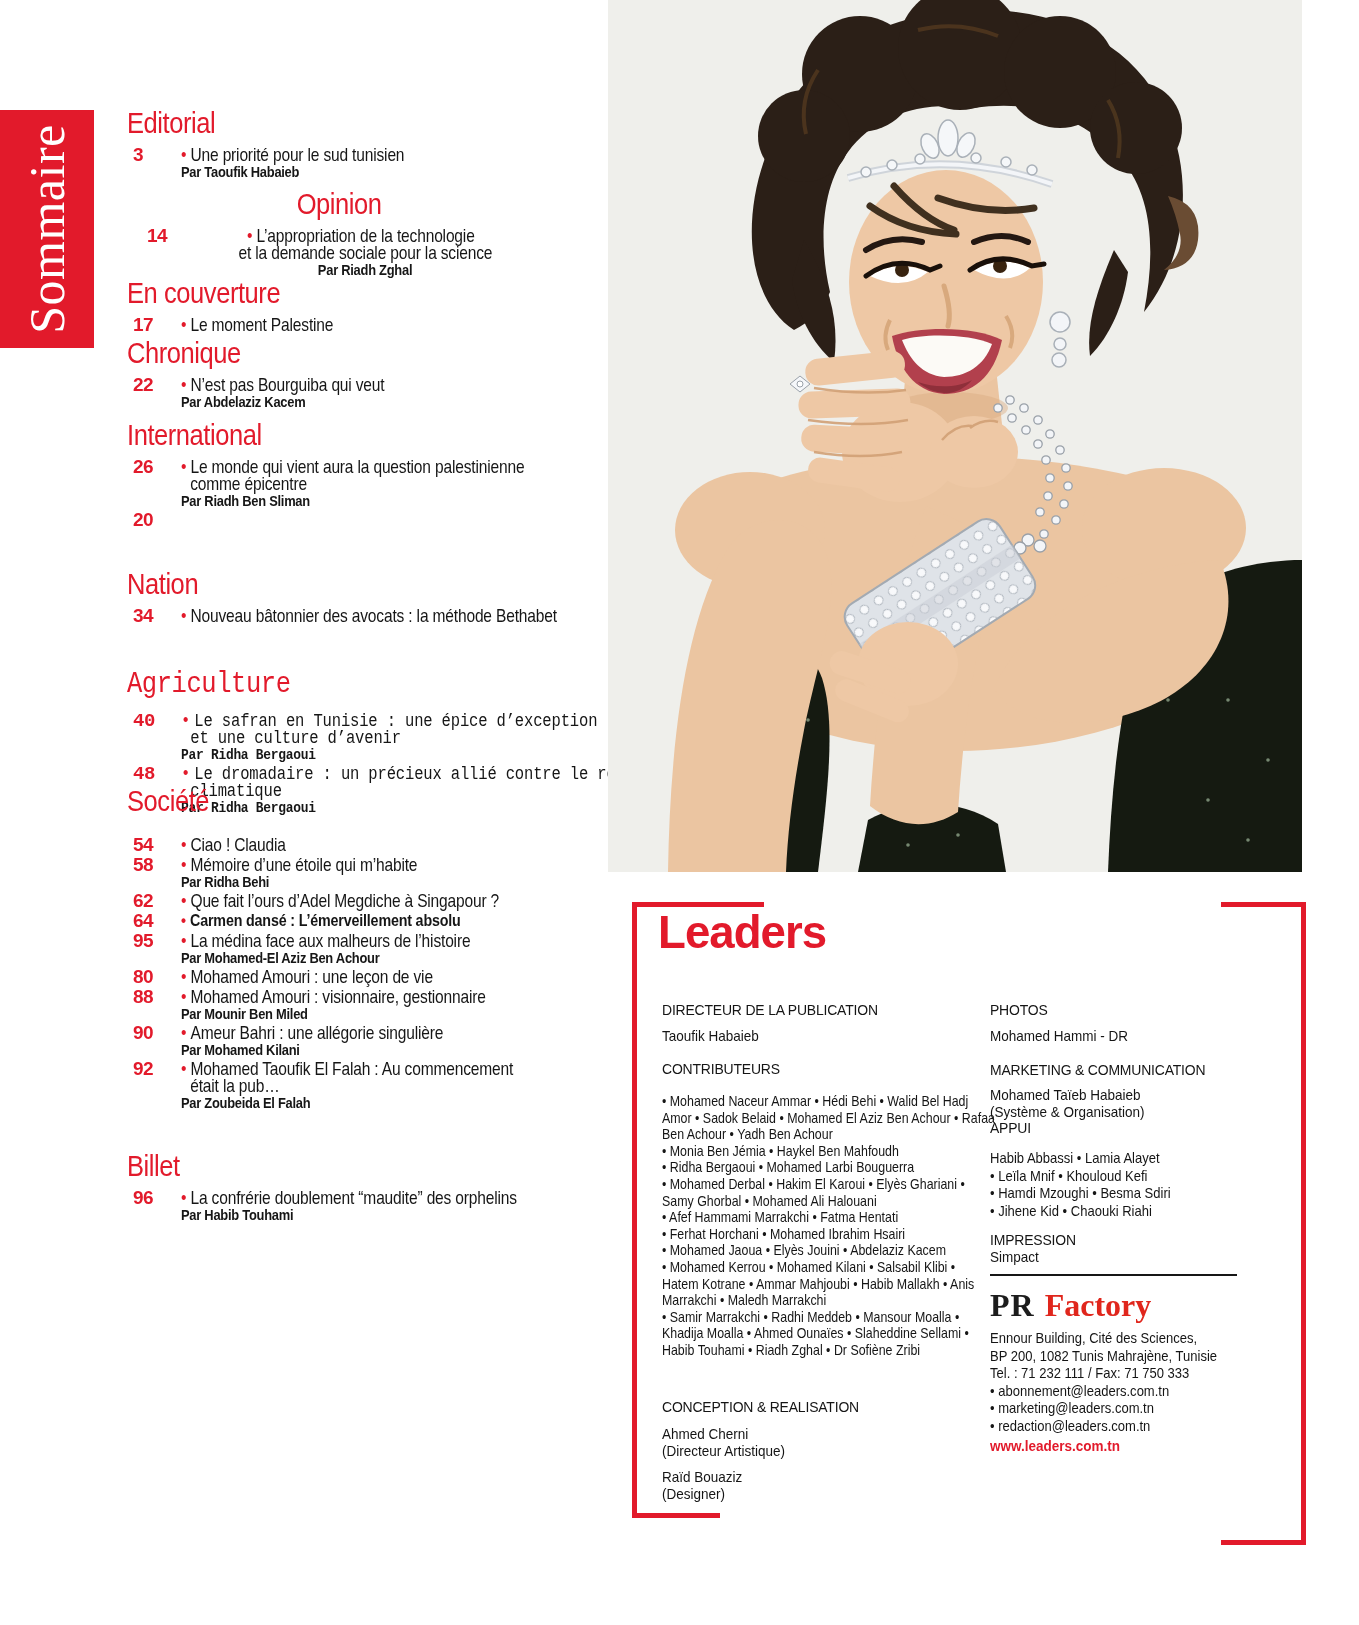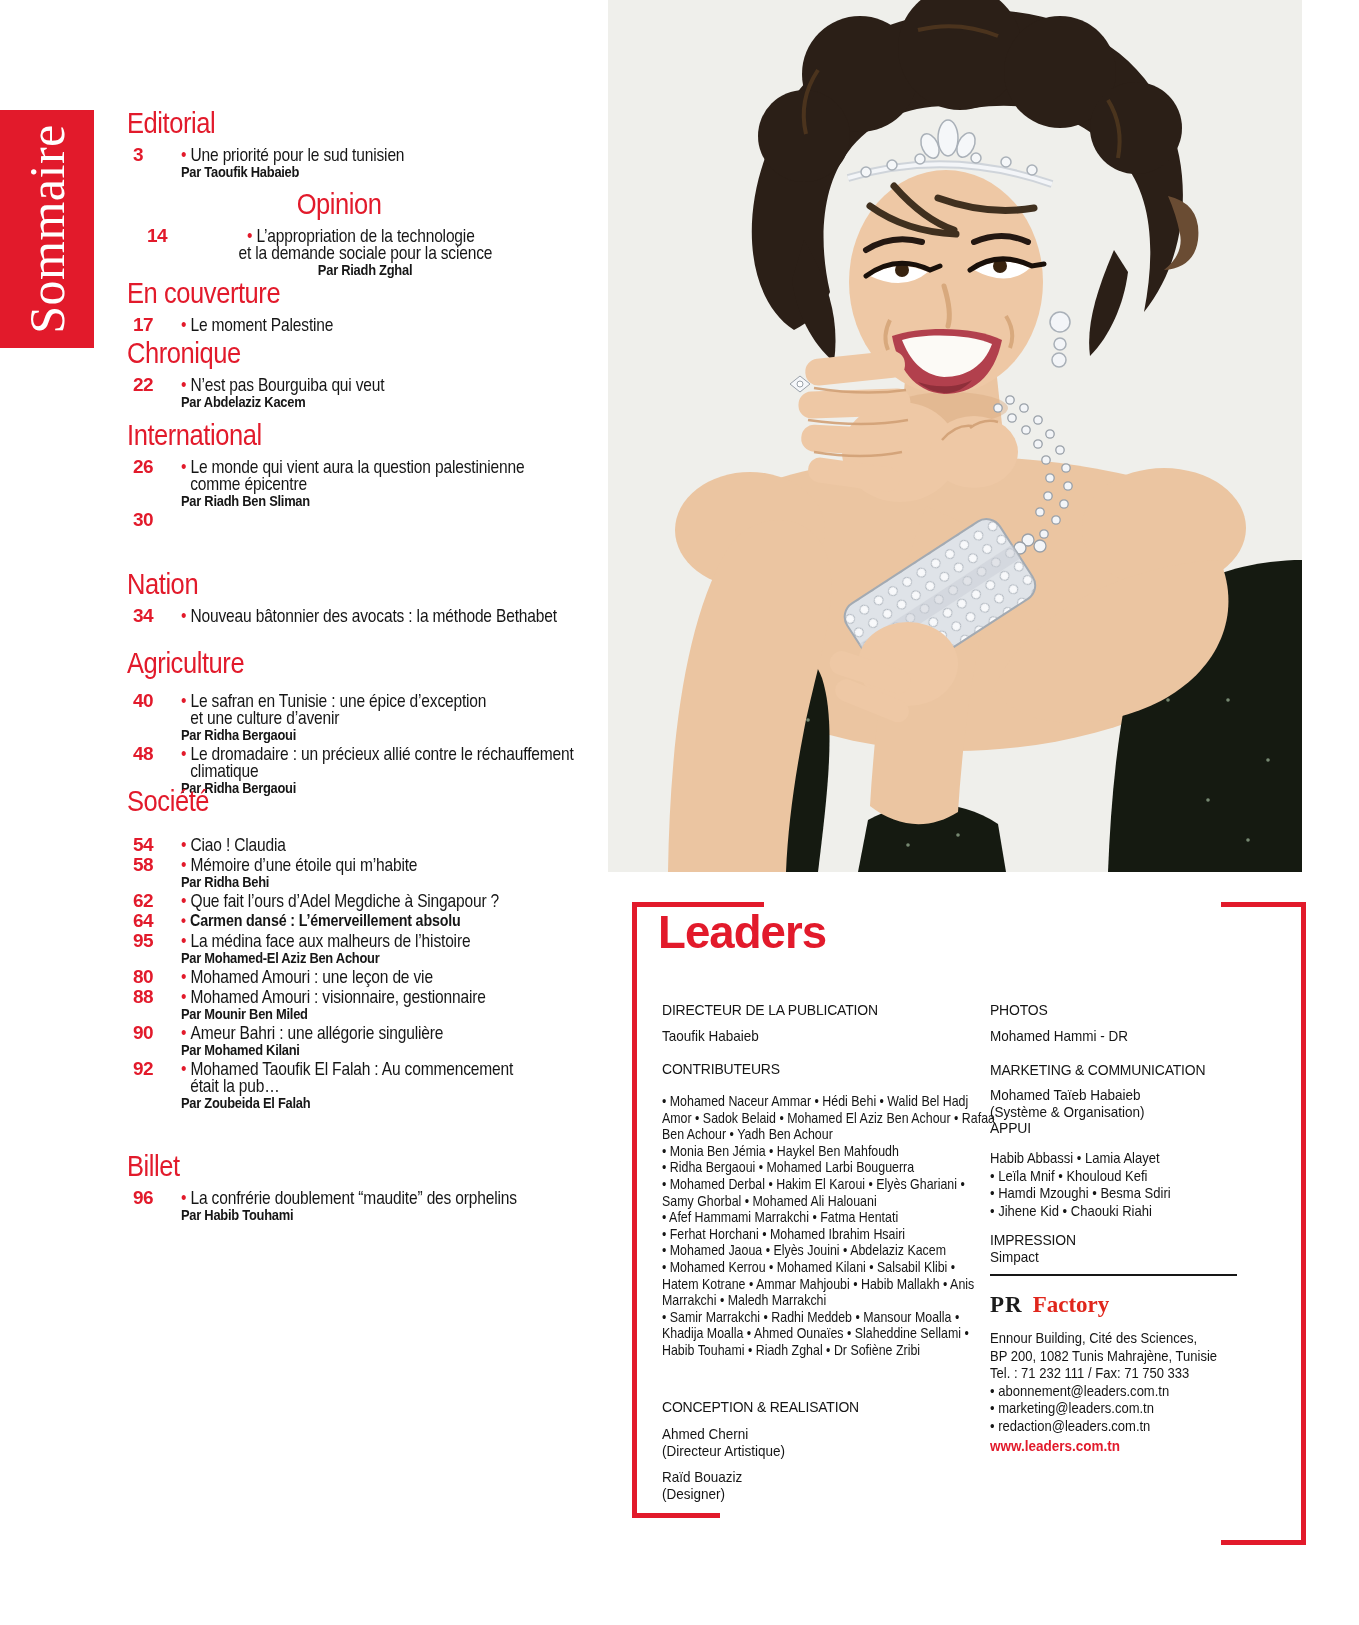--- a/index.html
+++ b/index.html
@@ -48,21 +48,21 @@
         transform:scaleX(.9);transform-origin:0 0;}
   .mb9{margin-bottom:9px;} .mb17{margin-bottom:17px;} .mb16{margin-bottom:16px;}
   .mb22{margin-bottom:40px;} .mb10{margin-bottom:10px;} .mb8{margin-bottom:8px;}
   .mb14{margin-bottom:14px;} .mb12{margin-bottom:12px;} .mb18{margin-bottom:18px;}
   .cl{font-size:14.6px;line-height:16.6px;color:#151515;white-space:nowrap;
         transform:scaleX(.85);transform-origin:0 0;}
   .rl{font-size:14.8px;line-height:17.5px;color:#151515;white-space:nowrap;
         transform:scaleX(.88);transform-origin:0 0;}
   .person{margin-bottom:9px;}
   .rule{width:247px;height:2px;background:#161616;margin:9px 0 12px 0;}
-  .pr-line{font-family:"Liberation Serif",serif;font-weight:bold;font-size:23px;line-height:34px;
+  .pr-line{font-family:"Liberation Serif",serif;font-weight:bold;font-size:32px;line-height:34px;
         white-space:nowrap;margin-bottom:8px;}
   .pr-black{color:#1c1c1c;letter-spacing:1px;}
   .pr-red{color:#e0261c;margin-left:10px;}
   .website{font-size:15px;line-height:18px;font-weight:bold;color:#e21a2b;white-space:nowrap;
         transform:scaleX(.9);transform-origin:0 0;margin-top:2px;}
 </style>
 </head>
 <body>
 
 <div class="page">
@@ -116,33 +116,33 @@
         <div class="toc-heading" style="margin-bottom: 8px;">International</div>
         <div class="toc-entry">
           <div class="e-num">26</div>
           <div class="e-body">
             <div class="t-line"><span class="bullet">•</span>Le monde qui vient aura la question palestinienne</div>
             <div class="t-line cont">comme épicentre</div>
             <div class="author">Par Riadh Ben Sliman</div>
           </div>
         </div>
         <div class="toc-entry">
-          <div class="e-num">30</div>
+          <div class="e-num">20</div>
         </div>
       </section>
       <section class="toc-section" style="top: 570px;">
         <div class="toc-heading" style="margin-bottom: 8px;">Nation</div>
         <div class="toc-entry">
           <div class="e-num">34</div>
           <div class="e-body">
             <div class="t-line"><span class="bullet">•</span>Nouveau bâtonnier des avocats : la méthode Bethabet</div>
           </div>
         </div>
       </section>
-      <section class="toc-section" style="top: 649px;">
+      <section class="toc-section" style="top: 670px; font-family: Liberation Mono, monospace;">
         <div class="toc-heading" style="margin-bottom: 14px;">Agriculture</div>
         <div class="toc-entry">
           <div class="e-num">40</div>
           <div class="e-body">
             <div class="t-line"><span class="bullet">•</span>Le safran  en Tunisie  : une épice d’exception</div>
             <div class="t-line cont">et une culture d’avenir</div>
             <div class="author">Par Ridha Bergaoui</div>
           </div>
         </div>
         <div class="toc-entry">

